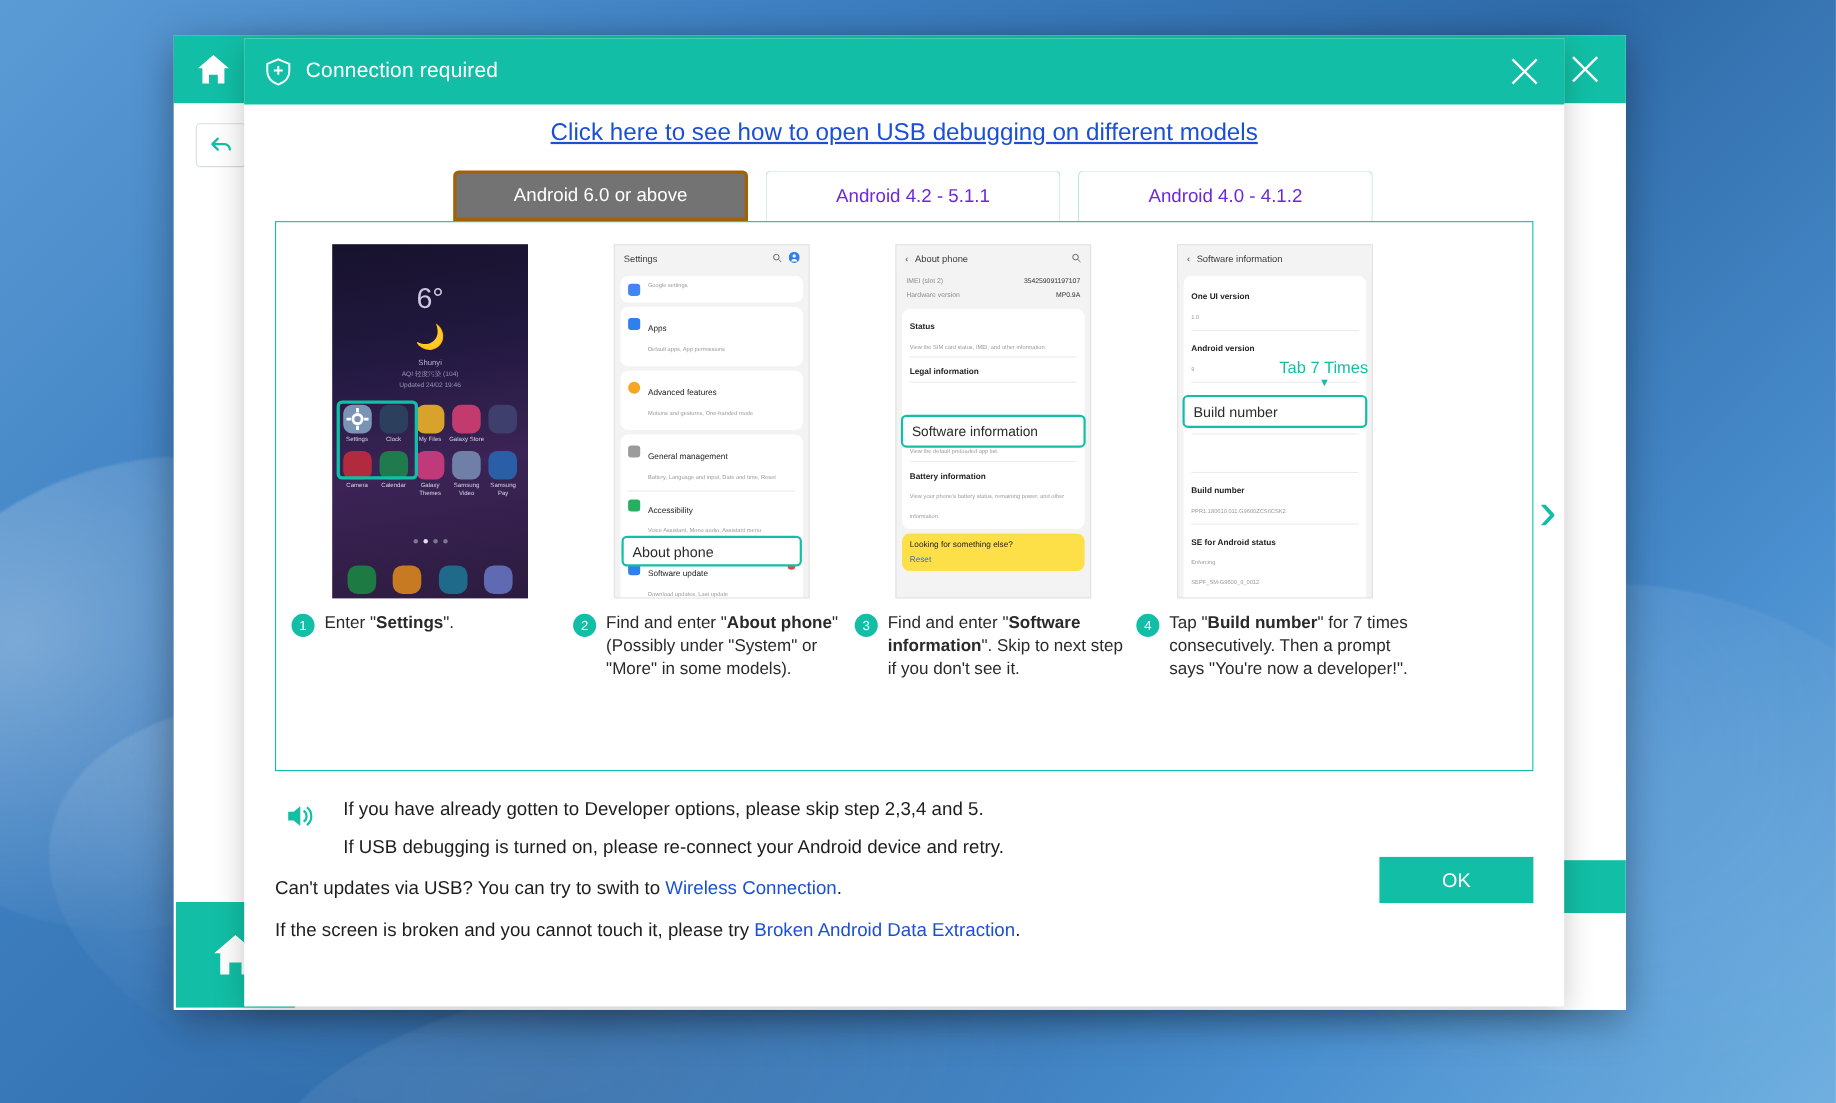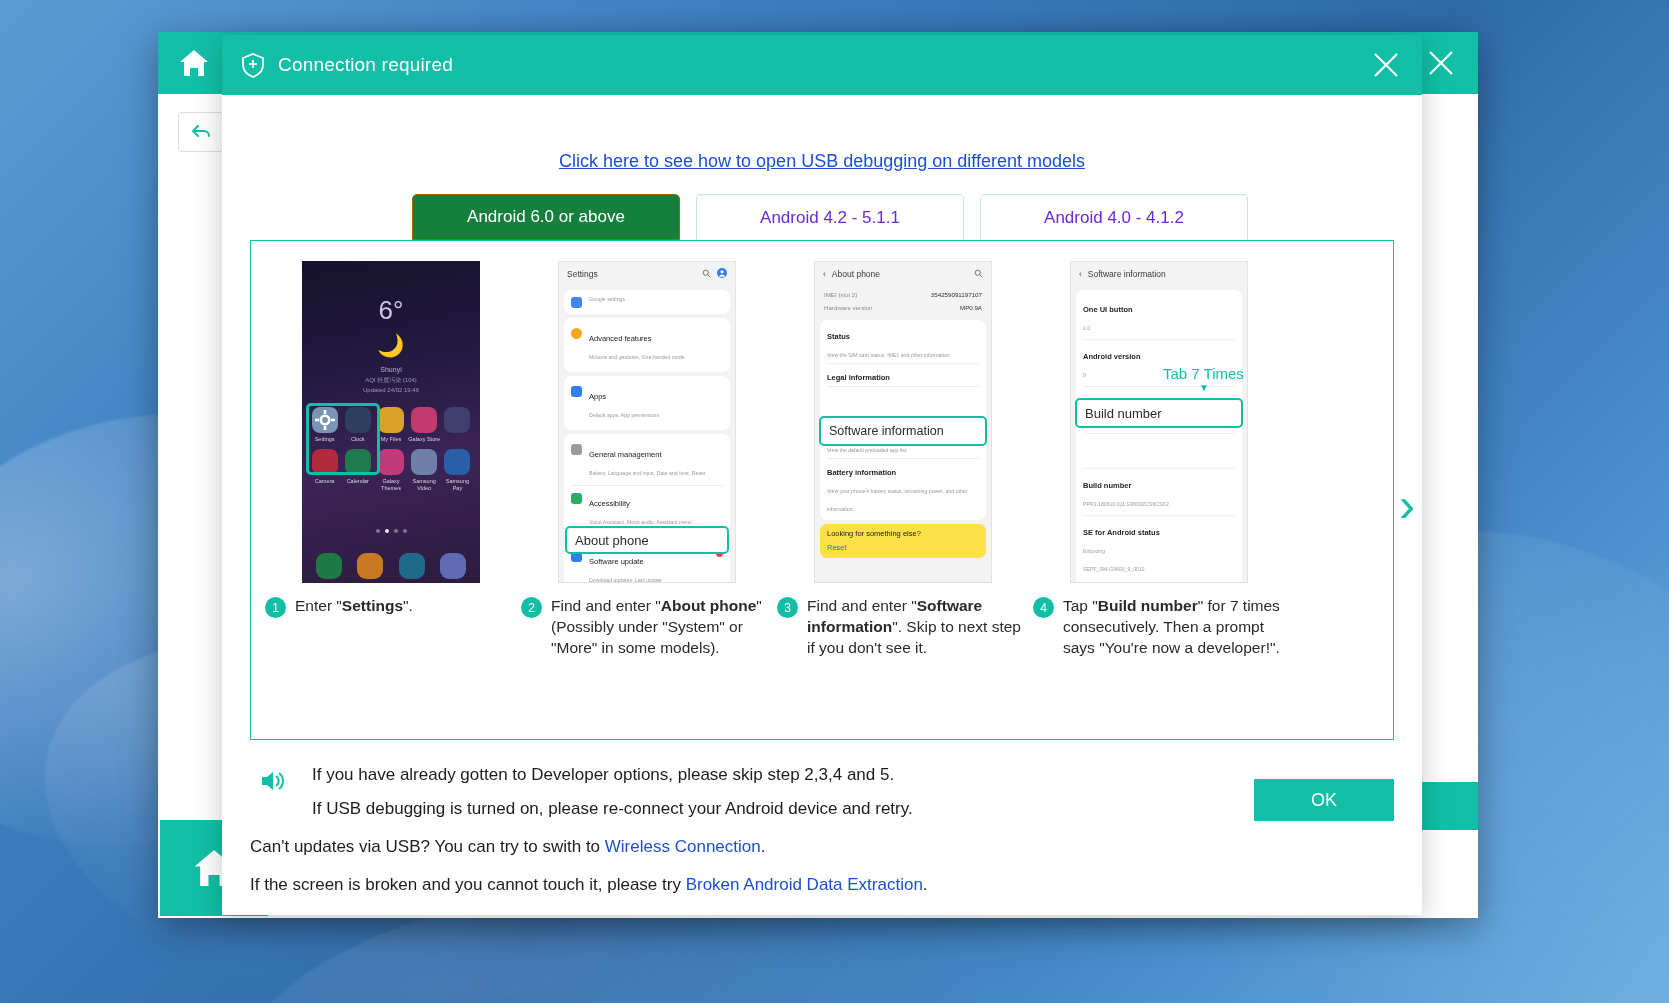--- a/index.html
+++ b/index.html
@@ -56,21 +56,21 @@
     position: absolute; left: 2px; bottom: 2px; width: 108px; height: 96px;
     background: #12bfa6; display:flex; align-items:center; justify-content:center;
   }
 
   
   .modal {
     position: absolute; left: 222px; top: 35px;
     width: 1200px; height: 880px;
     background: #ffffff;
     box-shadow: 0 6px 26px rgba(0,0,0,0.22);
-    display: flex; flex-direction: column; gap: 44px;
+    display: flex; flex-direction: column;
   }
   .modal-title {
     height: 60px; background: #12bfa6; color: #fff;
     display: flex; align-items: center; position: relative; flex: 0 0 auto;
   }
   .modal-title .shield { margin-left: 18px; width: 26px; height: 26px; display:block; }
   .modal-title .ttl {
     margin-left: 12px; font-size: 19px; font-weight: 400; letter-spacing: .2px;
   }
   .modal-close {
@@ -78,33 +78,33 @@
   }
 
   .modal-body { flex: 1 1 auto; position: relative; padding: 0; }
 
   .head-line {
     text-align: center; margin-top: 24px;
     font-size: 21px; font-weight: bold; color: #222;
   }
   .head-link {
     display:block; text-align: center; margin-top: 12px;
-    font-size: 18px; color: #1a4fd6; text-decoration: underline; cursor: pointer;
+    font-size: 22px; color: #1a4fd6; text-decoration: underline; cursor: pointer;
   }
 
   
   .tabs {
     display: flex; gap: 16px; margin: 22px 0 0 190px;
   }
   .tab {
     width: 268px; height: 46px; border-radius: 5px 5px 0 0;
     display:flex; align-items:center; justify-content:center;
     font-size: 17px; cursor: pointer;
   }
-  .tab.active { background: #15803d; color: #fff; border: 1px solid #a16207; }
+  .tab.active { background: #737373; color: #fff; border: 3px solid #a16207; }
   .tab.inactive { background: #fff; color: #6d28d9; border: 1px solid #bfe8e2; border-bottom: none;}
 
   
   .steps-panel {
     position: relative;
     margin: 0 28px; margin-top: 0;
     height: 500px; border: 1px solid #12bfa6; background: #fff;
   }
   .steps-row { display: flex; padding: 12px 10px 0 14px; }
   .step-col { width: 252px; margin-right: 4px; position: relative; }
@@ -364,28 +364,28 @@
                 </span>
               </div>
               <div class="sp-card" style="padding-top:2px;padding-bottom:2px">
                 <div class="sp-row">
                     <span class="sp-ico" style="background:#4285f4"></span>
                     <span class="sp-s">Google settings</span>
                   </div>
               </div>
               <div class="sp-card">
                 <div class="sp-row">
+                    <span class="sp-ico" style="background:#2f80ed"></span>
+                    <span><span class="sp-t">Apps</span><br><span class="sp-s">Default apps, App permissions</span></span>
+                  </div>
+              </div>
+              <div class="sp-card">
+                <div class="sp-row">
                     <span class="sp-ico" style="background:#f5a623;border-radius:50%"></span>
                     <span><span class="sp-t">Advanced features</span><br><span class="sp-s">Motions and gestures, One-handed mode</span></span>
-                  </div>
-              </div>
-              <div class="sp-card">
-                <div class="sp-row">
-                    <span class="sp-ico" style="background:#2f80ed"></span>
-                    <span><span class="sp-t">Apps</span><br><span class="sp-s">Default apps, App permissions</span></span>
                   </div>
               </div>
               <div class="sp-card">
                 <div class="sp-row">
                     <span class="sp-ico" style="background:#9b9b9b"></span>
                     <span><span class="sp-t">General management</span><br><span class="sp-s">Battery, Language and input, Date and time, Reset</span></span>
                   </div>
                 <div class="sp-div"></div>
                 <div class="sp-row">
                     <span class="sp-ico" style="background:#27ae60"></span>
@@ -455,21 +455,21 @@
         </div>
 
         <div class="step-col">
           <div class="phone-shot">
             <div class="scr-page">
               <div class="sp-head">
                 <span style="margin-right:6px">‹</span>
                 <span>Software information</span>
               </div>
               <div class="sp-card">
-                <div style="padding:3px 0"><span class="sp-t" style="font-weight:bold">One UI button</span><br><span class="sp-s">1.0</span></div>
+                <div style="padding:3px 0"><span class="sp-t" style="font-weight:bold">One UI version</span><br><span class="sp-s">1.0</span></div>
                 <div class="sp-div"></div>
                 <div style="padding:3px 0"><span class="sp-t" style="font-weight:bold">Android version</span><br><span class="sp-s">9</span></div>
                 <div class="sp-div"></div>
                 <div style="padding:3px 0"><span class="sp-t" style="font-weight:bold">Baseband version</span><br><span class="sp-s">G9600ZCS6CSK2</span></div>
                 <div class="sp-div"></div>
                 <div style="height:30px"></div>
                 <div class="sp-div"></div>
                 <div style="padding:3px 0"><span class="sp-t" style="font-weight:bold">Build number</span><br><span class="sp-s">PPR1.180610.011.G9600ZCS6CSK2</span></div>
                 <div class="sp-div"></div>
                 <div style="padding:3px 0"><span class="sp-t" style="font-weight:bold">SE for Android status</span><br><span class="sp-s" style="white-space:pre-line">Enforcing

